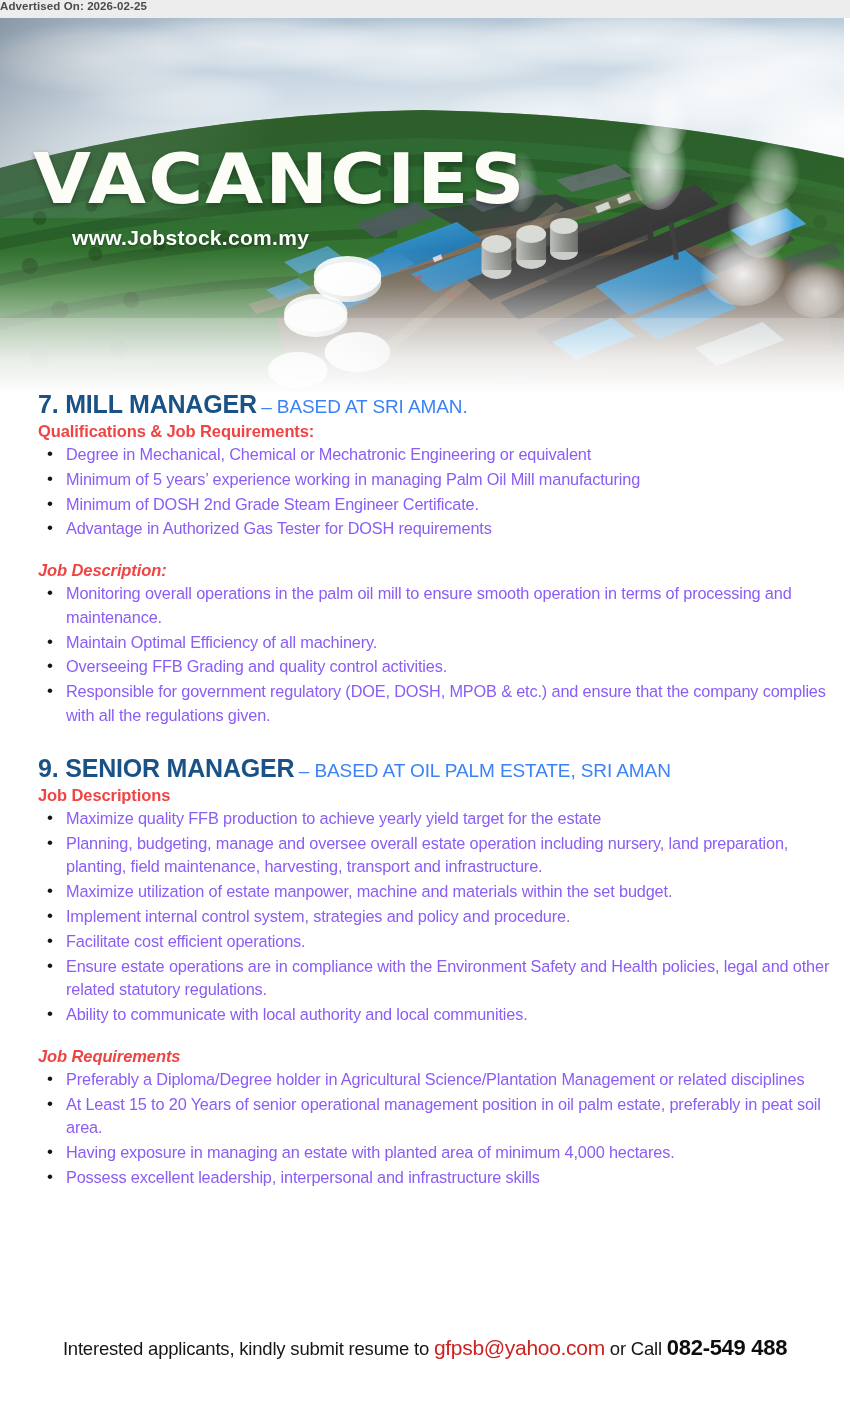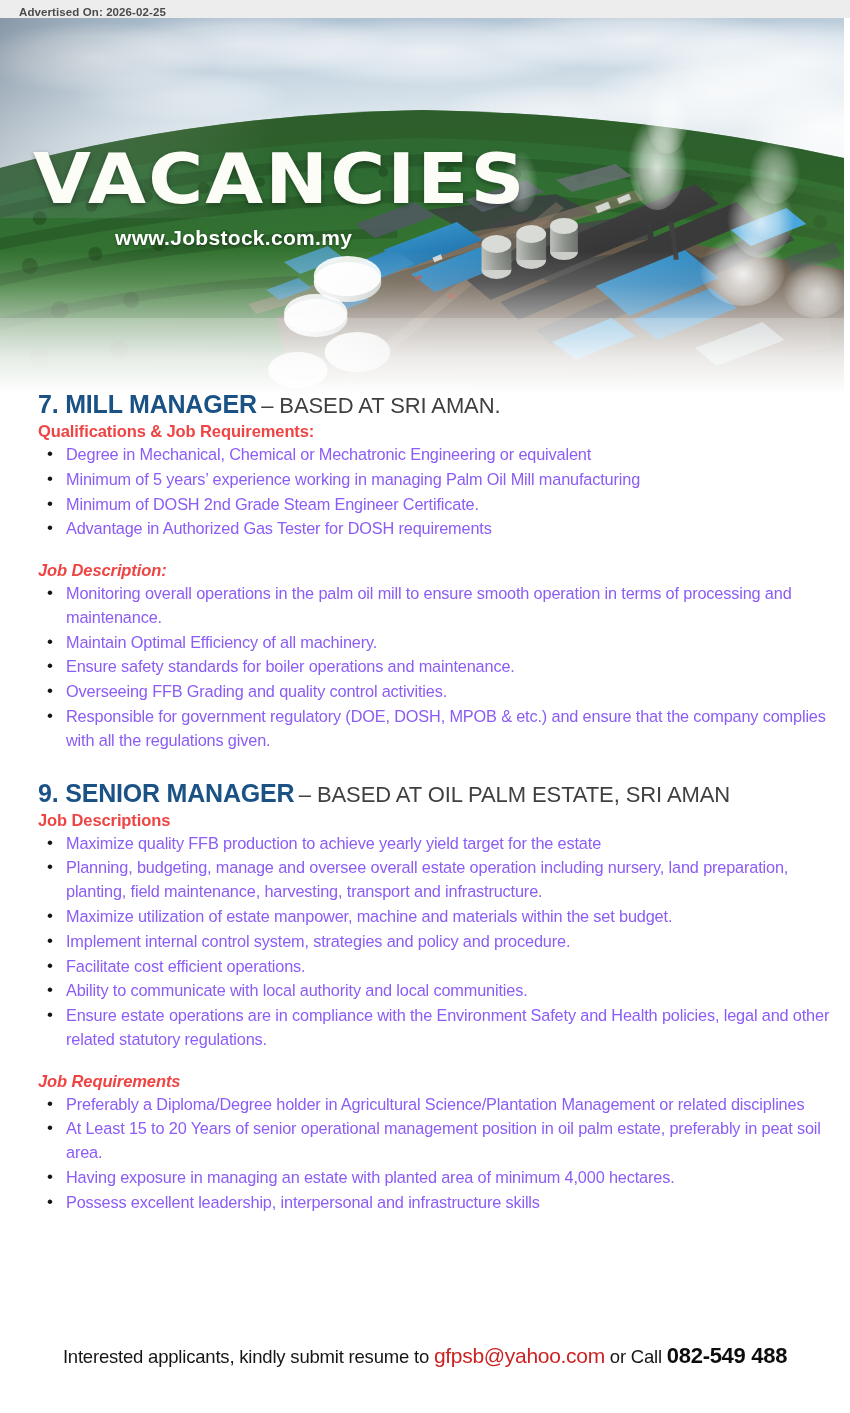--- a/index.html
+++ b/index.html
@@ -12,22 +12,22 @@
     color: #111111;
     overflow: hidden;
     position: relative;
   }
 
   
   .top-bar {
     height: 18px;
     background: #ededed;
     display: flex;
-    align-items: flex-end;
-    padding-left: 19px;
+    align-items: flex-start;
+    padding-left: 0;
     position: relative;
     z-index: 5;
   }
   .top-bar-text {
     font-size: 11.5px;
     font-weight: bold;
     color: #4a4a4a;
     letter-spacing: 0.1px;
     white-space: nowrap;
   }
@@ -77,21 +77,20 @@
     position: absolute;
     left: 72px;
     top: 208px;
     font-family: "Liberation Sans", sans-serif;
     font-size: 21px;
     font-weight: bold;
     color: #ffffff;
     letter-spacing: 0.3px;
     text-shadow: 0 1px 3px rgba(0,0,0,0.4);
     white-space: nowrap;
-    margin-left: 43px;
   }
 
   
   .content {
     position: relative;
     z-index: 3;
     padding: 0 18px 0 38px;
     margin-top: -10px;
   }
 
@@ -103,23 +102,23 @@
   }
   .job-heading .num-title {
     font-family: "Liberation Sans", sans-serif;
     font-size: 25px;
     font-weight: bold;
     color: #1b5286;
     letter-spacing: -0.2px;
   }
   .job-heading .location {
     font-family: "Liberation Sans", sans-serif;
-    font-size: 22px;
+    font-size: 19px;
     font-weight: normal;
-    color: #404040;
+    color: #3b82f6;
     letter-spacing: -0.1px;
   }
 
   .sub-heading {
     font-size: 16.5px;
     font-weight: bold;
     color: #ef4444;
     margin: 0 0 2px 0;
     letter-spacing: -0.1px;
   }
@@ -147,21 +146,21 @@
     font-size: 17px;
     color: #151515;
   }
 
   .gap-lg { height: 22px; }
 
   
   .footer {
     position: absolute;
     left: 0; right: 0;
-    bottom: 44px;
+    bottom: 52px;
     padding: 0 20px 0 20px;
     text-align: center;
   }
   .footer-line {
     font-size: 18.5px;
     color: #161616;
     letter-spacing: -0.2px;
     white-space: nowrap;
   }
   .footer-line .email {
@@ -397,43 +396,42 @@
       <li>Degree in Mechanical, Chemical or Mechatronic Engineering or equivalent</li>
       <li>Minimum of 5 years’ experience working in managing Palm Oil Mill manufacturing</li>
       <li>Minimum of DOSH 2nd Grade Steam Engineer Certificate.</li>
       <li>Advantage in Authorized Gas Tester for DOSH requirements</li>
     </ul>
 
     <div class="sub-heading spaced">Job Description:</div>
     <ul class="bullets">
       <li>Monitoring overall operations in the palm oil mill to ensure smooth operation in terms of processing and maintenance.</li>
       <li>Maintain Optimal Efficiency of all machinery.</li>
-      <li>Ensure safety standards for boiler operations and maintenance.</li>
       <li>Overseeing FFB Grading and quality control activities.</li>
       <li>Responsible for government regulatory (DOE, DOSH, MPOB &amp; etc.) and ensure that the company complies with all the regulations given.</li>
     </ul>
   </div>
 
   <div class="gap-lg"></div>
 
   <div class="job-block">
     <div class="job-heading">
       <span class="num-title">9. SENIOR MANAGER</span>
       <span class="location">– BASED AT OIL PALM ESTATE, SRI AMAN</span>
     </div>
 
     <div class="sub-heading">Job Descriptions</div>
     <ul class="bullets">
       <li>Maximize quality FFB production to achieve yearly yield target for the estate</li>
       <li>Planning, budgeting, manage and oversee overall estate operation including nursery, land preparation, planting, field maintenance, harvesting, transport and infrastructure.</li>
       <li>Maximize utilization of estate manpower, machine and materials within the set budget.</li>
       <li>Implement internal control system, strategies and policy and procedure.</li>
       <li>Facilitate cost efficient operations.</li>
+      <li>Ensure estate operations are in compliance with the Environment Safety and Health policies, legal and other related statutory regulations.</li>
       <li>Ability to communicate with local authority and local communities.</li>
-      <li>Ensure estate operations are in compliance with the Environment Safety and Health policies, legal and other related statutory regulations.</li>
     </ul>
 
     <div class="sub-heading spaced">Job Requirements</div>
     <ul class="bullets">
       <li>Preferably a Diploma/Degree holder in Agricultural Science/Plantation Management or related disciplines</li>
       <li>At Least 15 to 20 Years of senior operational management position in oil palm estate, preferably in peat soil area.</li>
       <li>Having exposure in managing an estate with planted area of minimum 4,000 hectares.</li>
       <li>Possess excellent leadership, interpersonal and infrastructure skills</li>
     </ul>
   </div>

